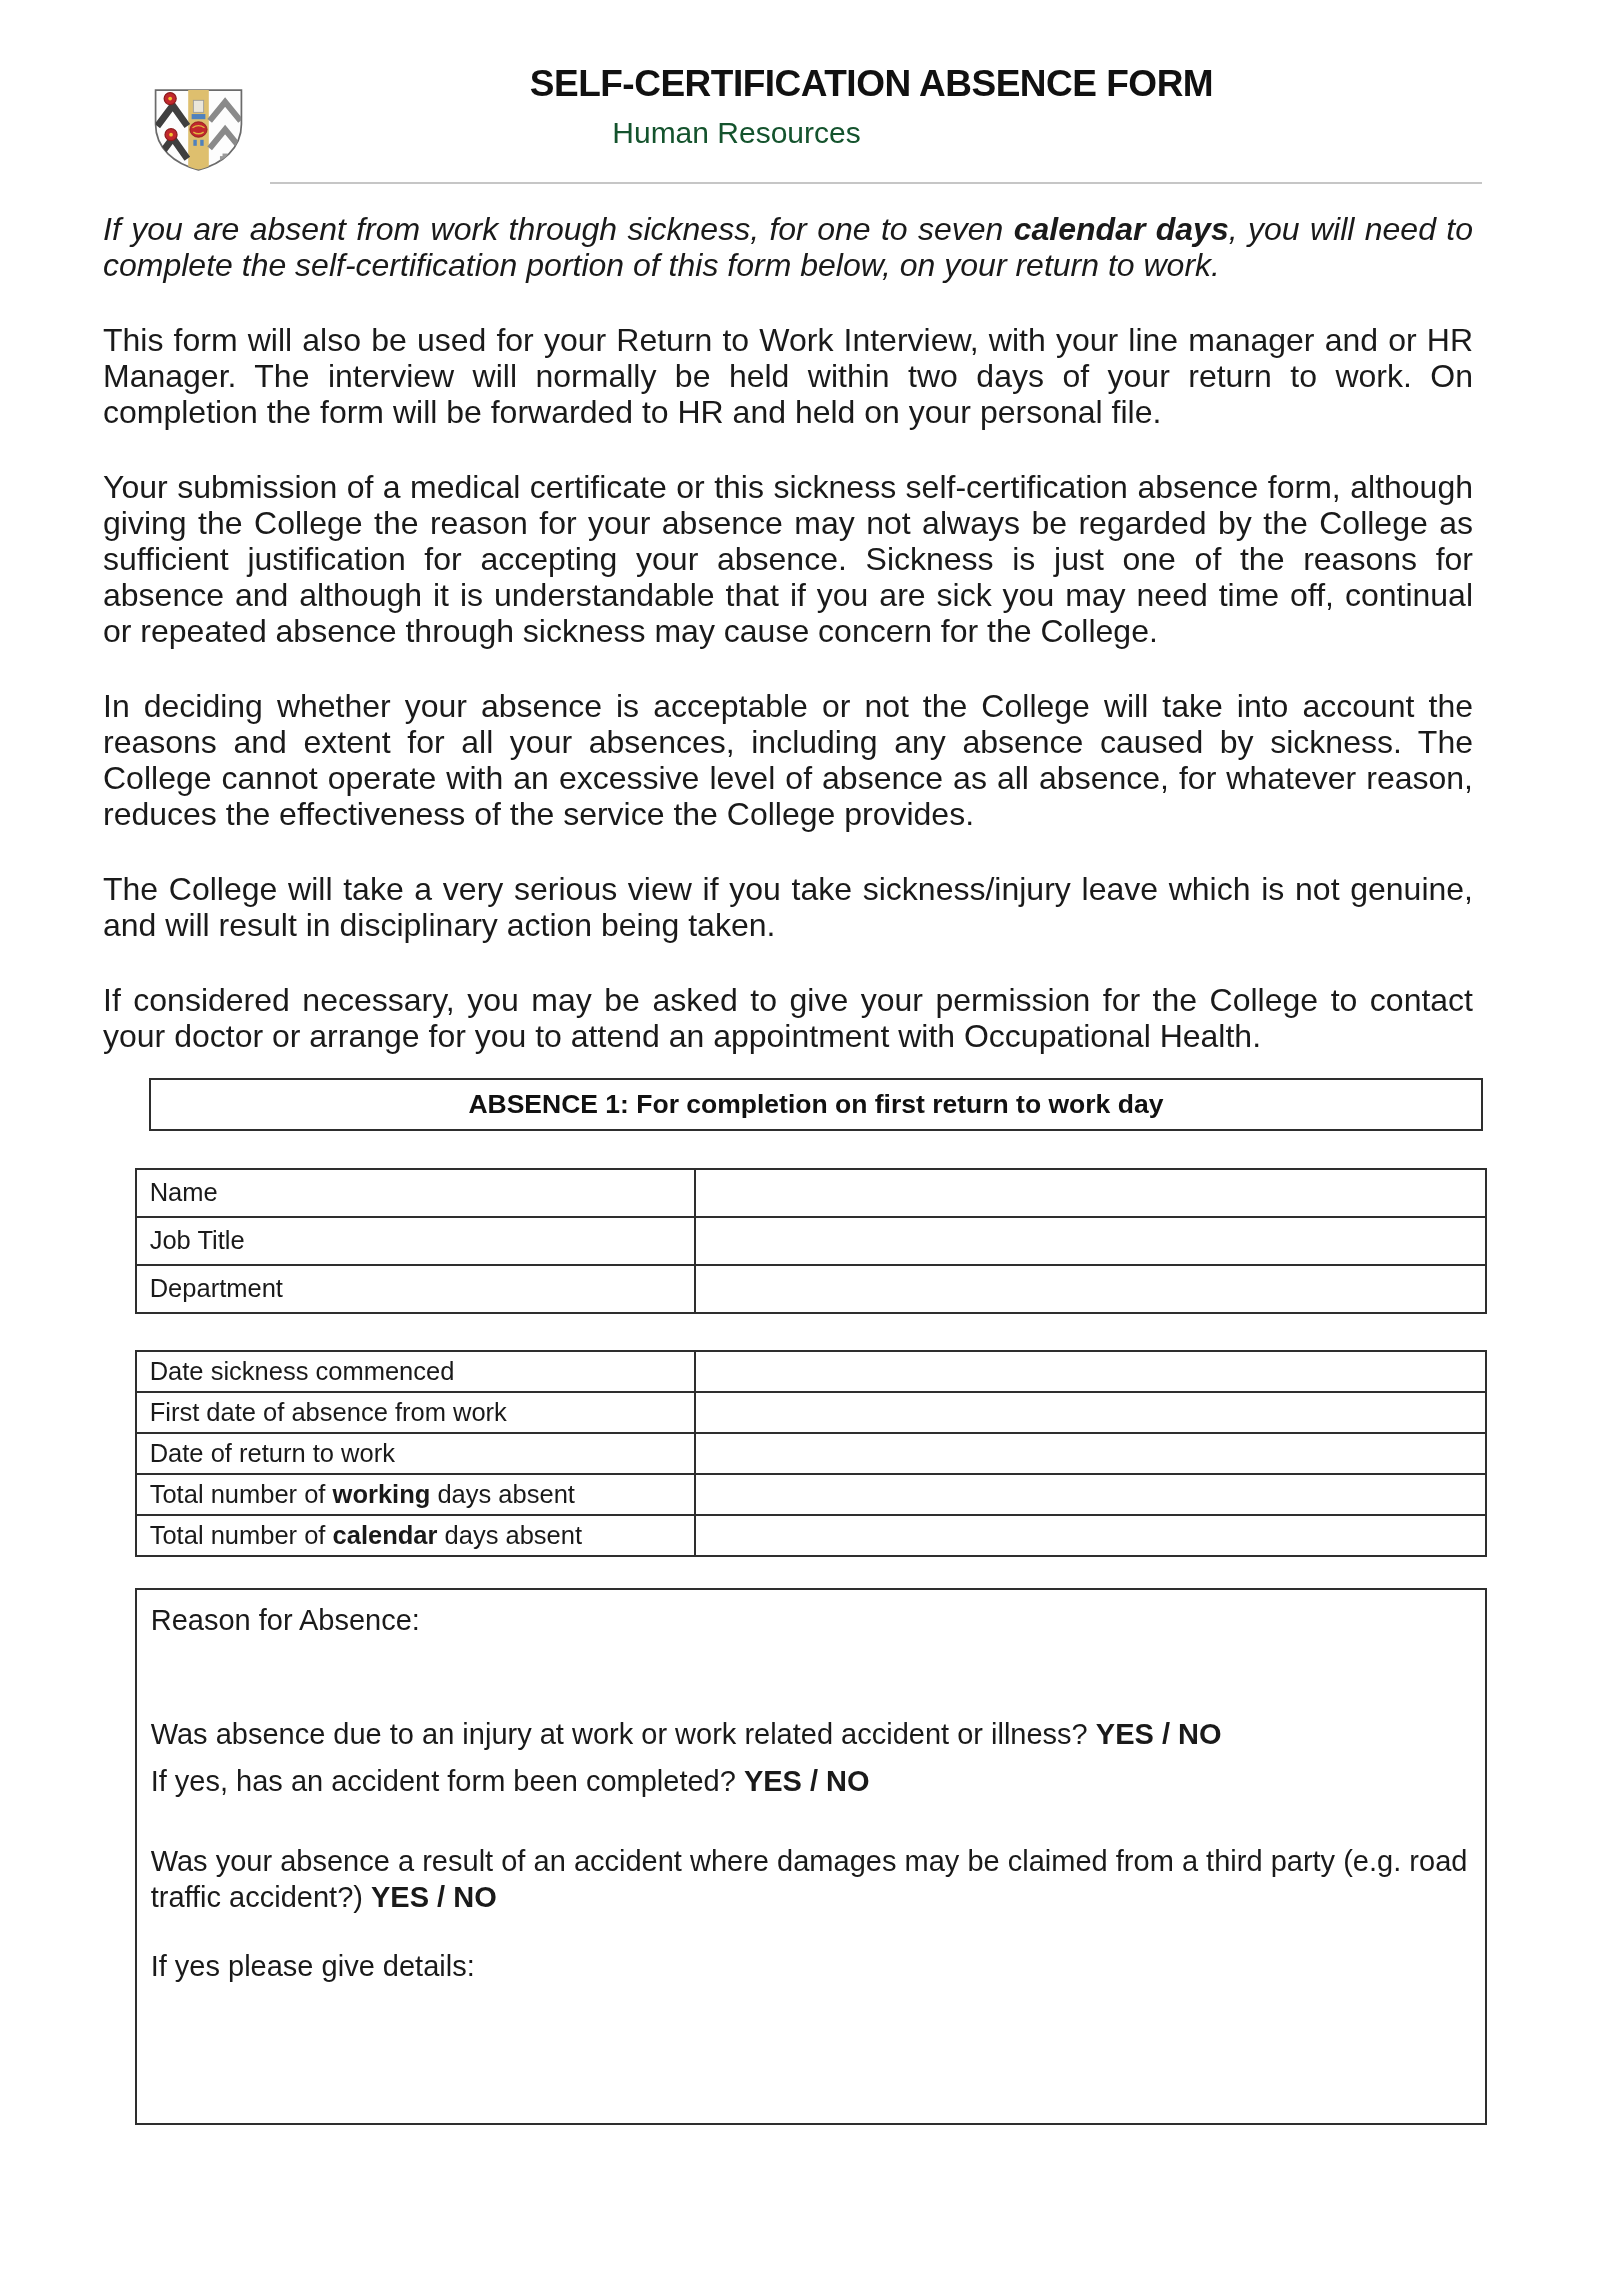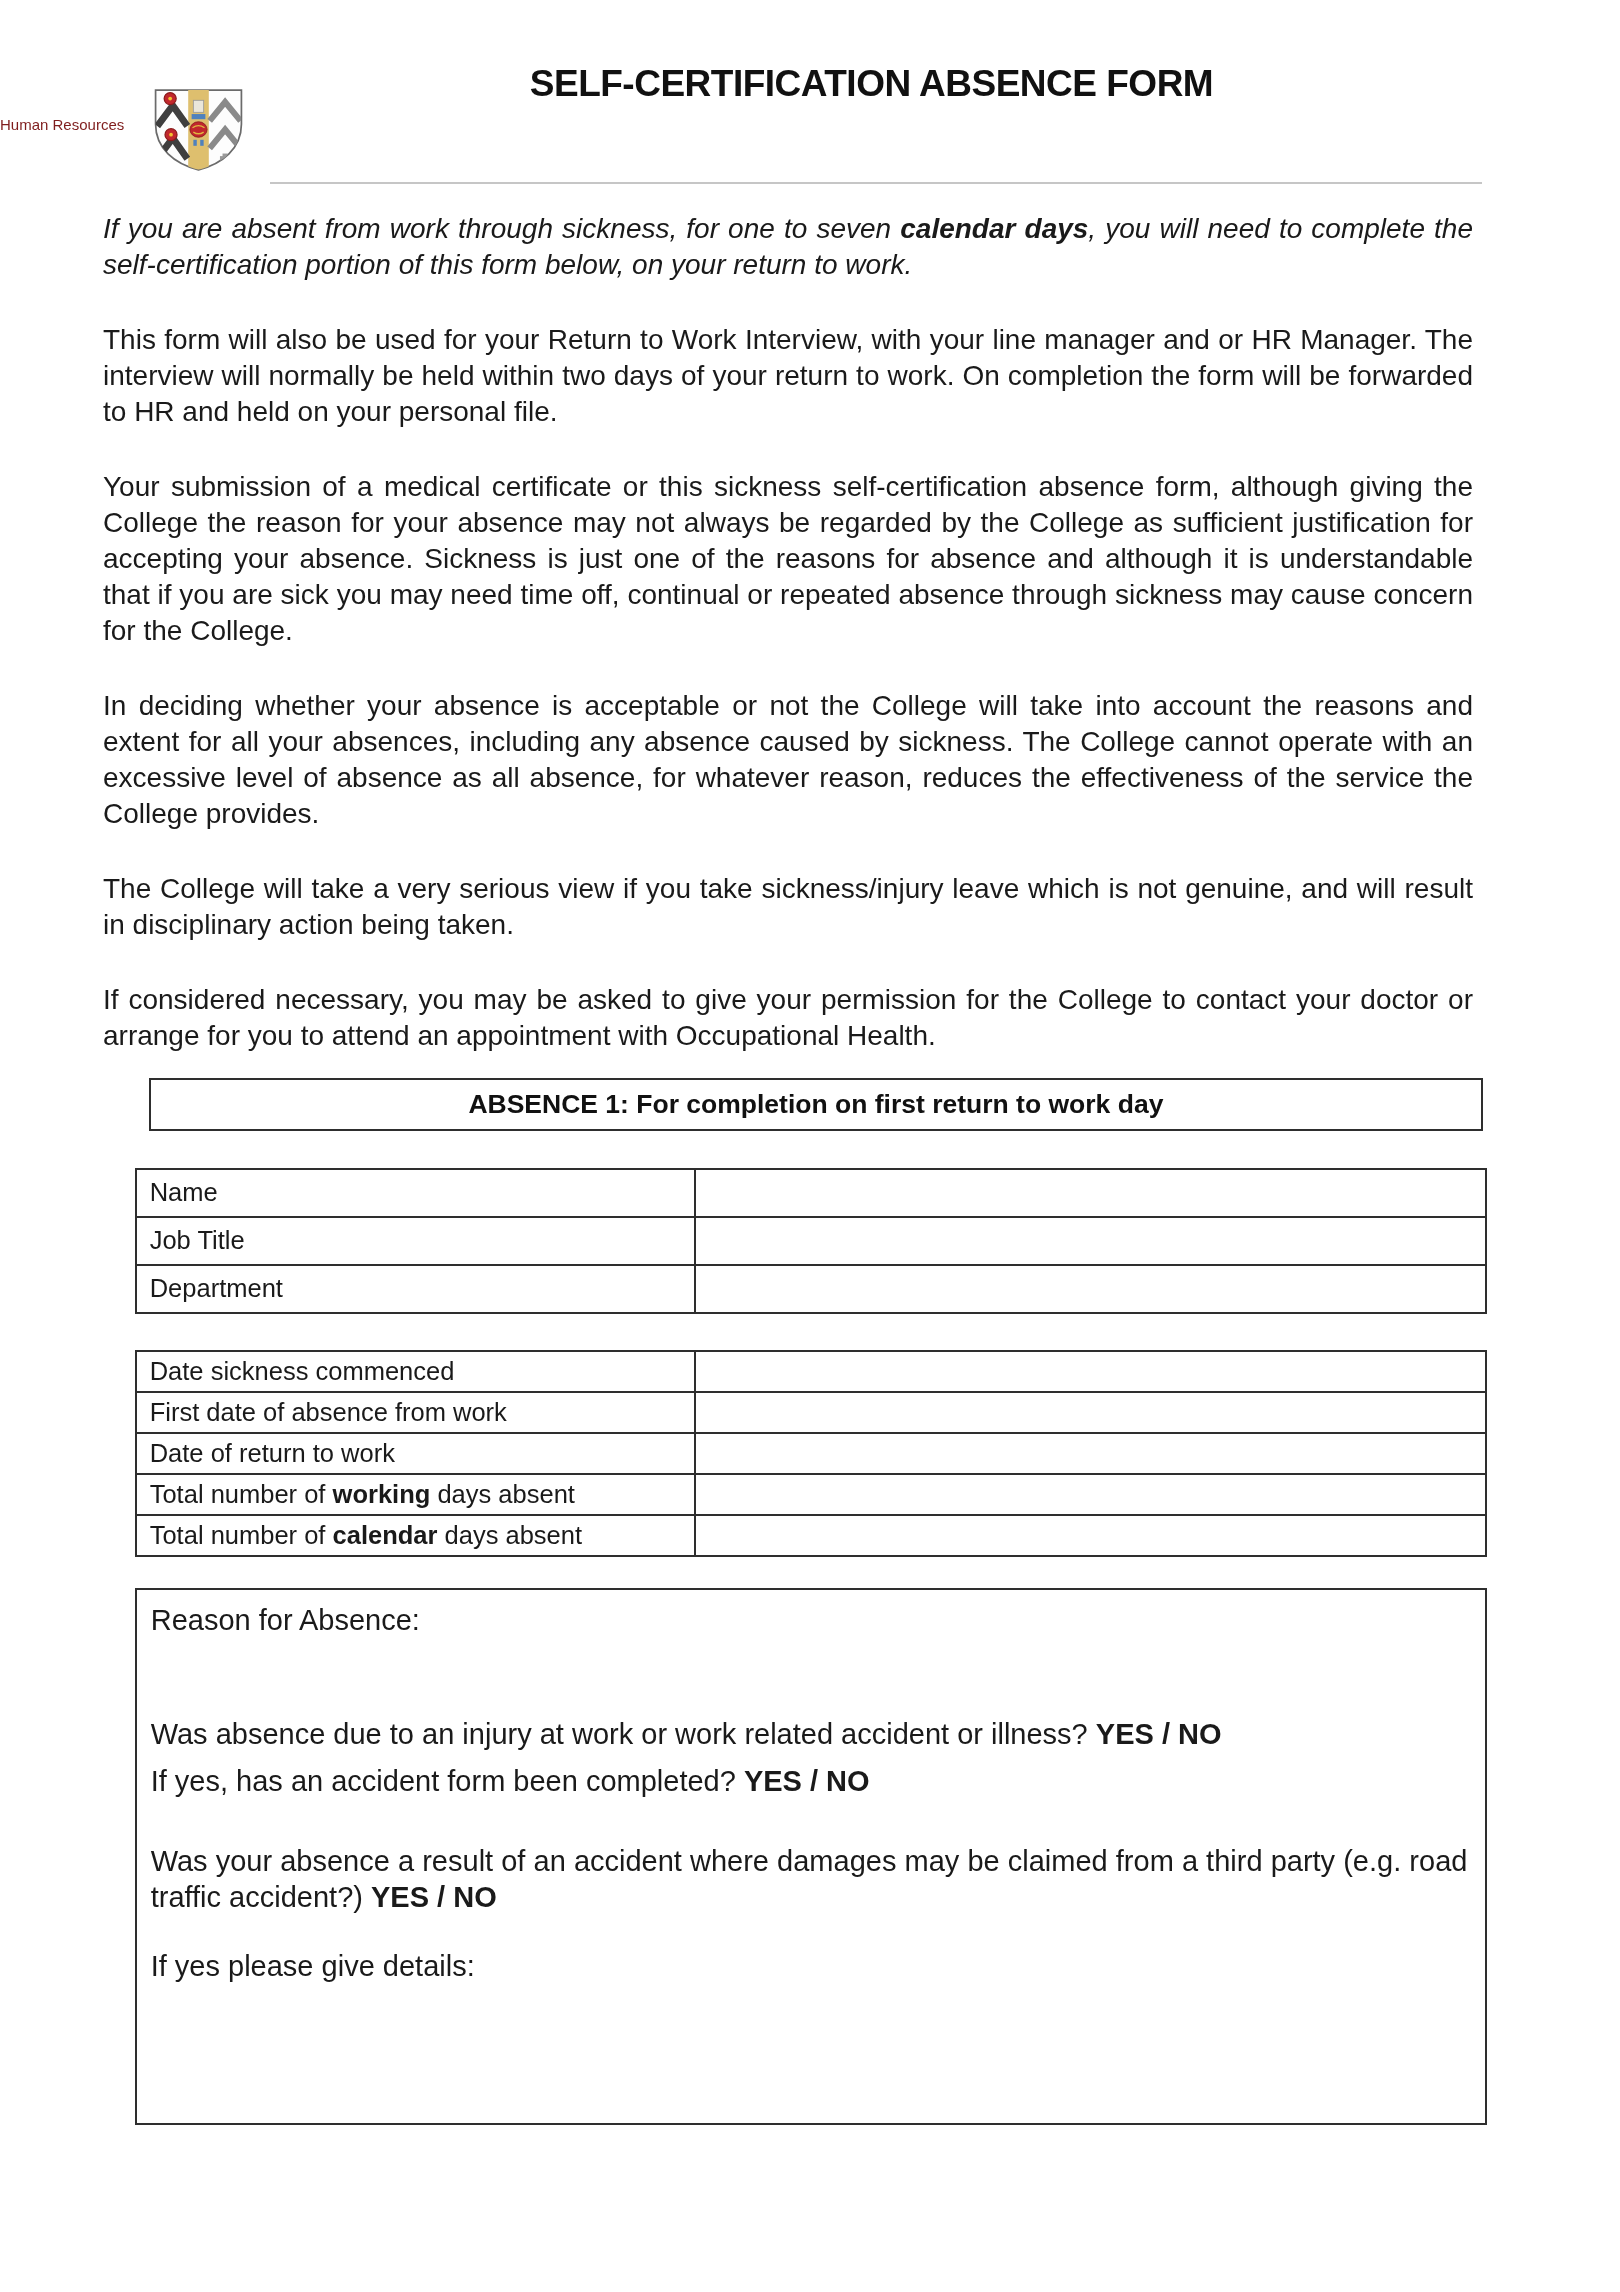--- a/index.html
+++ b/index.html
@@ -11,27 +11,27 @@
   .page{position:relative;width:1620px;height:2293px;background:#fff;}
 
   
   .header{position:relative;height:184px;border-radius:28px;}
   .crest{position:absolute;left:147px;top:63px;width:103px;height:133px;}
   .title-wrap{margin:0 137px 0 260px;padding-top:63px;text-align:center;}
   .title-wrap h1{
     margin:0;font-size:37px;line-height:41px;font-weight:bold;
     letter-spacing:-0.5px;color:#111;
   }
-  .hr-sub{margin:11.8px 147px 0 0;text-align:left;font-size:15px;color:#7f1d1d;}
+  .hr-sub{margin:11.8px 147px 0 0;text-align:center;font-size:30px;color:#14532d;}
   .header-rule{position:absolute;left:270px;right:138px;bottom:0;height:2px;background:#c6c6c6;}
 
   
   .content{margin:0 147px 0 103px;}
   .content p{
-    font-size:28px;line-height:36px;text-align:justify;
+    font-size:32px;line-height:36px;text-align:justify;
     margin:39px 0 0 0;color:#1a1a1a;
   }
   .content p.first{margin-top:27.4px;font-style:italic;}
   .b{font-weight:bold;}
 
   
   .section-box{
     margin:23.5px -9.8px 0 46px;height:49px;border:2px solid #2e2e2e;
     text-align:center;font-size:26.5px;font-weight:bold;line-height:49px;color:#111;
   }

